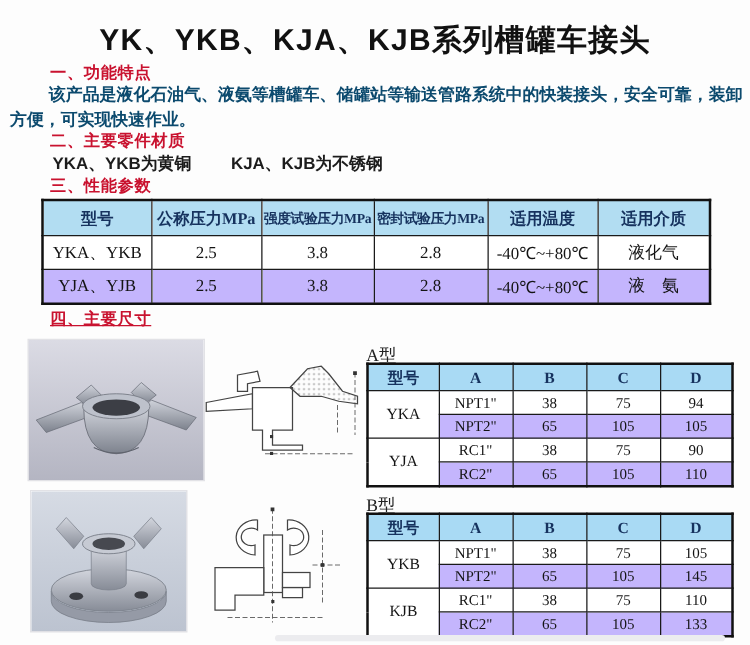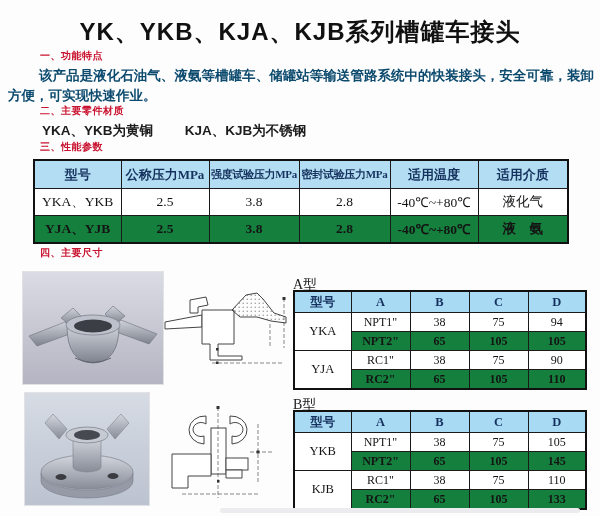--- a/index.html
+++ b/index.html
@@ -1,38 +1,38 @@
 <!DOCTYPE html>
 <html><head>
 <meta charset="utf-8">
 <style>
   html,body{margin:0;padding:0;background:#fff;}
   #page{position:relative;width:600px;height:516px;background:#fdfdfd;overflow:hidden;
         font-family:"Liberation Sans",sans-serif;color:#1a1a1a;}
   .abs{position:absolute;}
   #page-title{top:16px;left:0;width:600px;text-align:center;font-size:24px;font-weight:bold;
               letter-spacing:1px;color:#111;}
-  .red-h{color:#c9122f;font-weight:bold;font-size:10px;letter-spacing:0.5px;}
+  .red-h{color:#c9122f;font-weight:bold;font-size:13px;letter-spacing:0.5px;}
   #h-features{top:49px;left:40px;}
   #para-features{top:66px;left:8px;width:586px;font-size:13.5px;font-weight:600;
                  line-height:19.5px;text-indent:2.3em;color:#0c4a6e;text-align:justify;}
   #h-materials{top:104px;left:40px;}
   #line-materials{top:122px;left:42px;font-size:13.5px;font-weight:600;color:#1c1c1c;}
   #line-materials .gap{margin-left:28px;}
   #h-perf{top:140px;left:40px;}
-  #h-dims{top:246px;left:40px;}
+  #h-dims{top:246px;left:40px;text-decoration:underline;}
 
   table{border-collapse:collapse;table-layout:fixed;background:#fff;}
   table.perf{left:33px;top:159px;width:534px;border:2px solid #111;}
   table.perf th,table.perf td{border:1.5px solid #1a1a1a;text-align:center;padding:0;
       font-family:"Liberation Serif",serif;overflow:hidden;white-space:nowrap;}
   table.perf th{height:27px;background:#b2ddf2;color:#16325e;font-size:13px;font-weight:bold;}
   table.perf th:nth-child(3),table.perf th:nth-child(4){font-size:11px;letter-spacing:-0.3px;}
   table.perf td{height:26px;font-size:13.5px;color:#141414;}
-  tr.yellow td{background:#15803d;font-weight:bold;}
+  tr.yellow td{background:#c4b5fd;}
   tr.white td{background:#fff;}
 
   table.dim{width:292px;border:2px solid #111;}
   #table-a{left:293px;top:290px;}
   #table-b{left:293px;top:410px;}
   table.dim th,table.dim td{border:1.5px solid #1a1a1a;text-align:center;padding:0;
       font-family:"Liberation Serif",serif;white-space:nowrap;}
   table.dim th{height:20px;background:#a9daf4;color:#16325e;font-size:12.5px;font-weight:bold;}
   table.dim td{height:18px;font-size:12px;color:#141414;}
   table.dim td.model{background:#fff;font-size:12.5px;}

